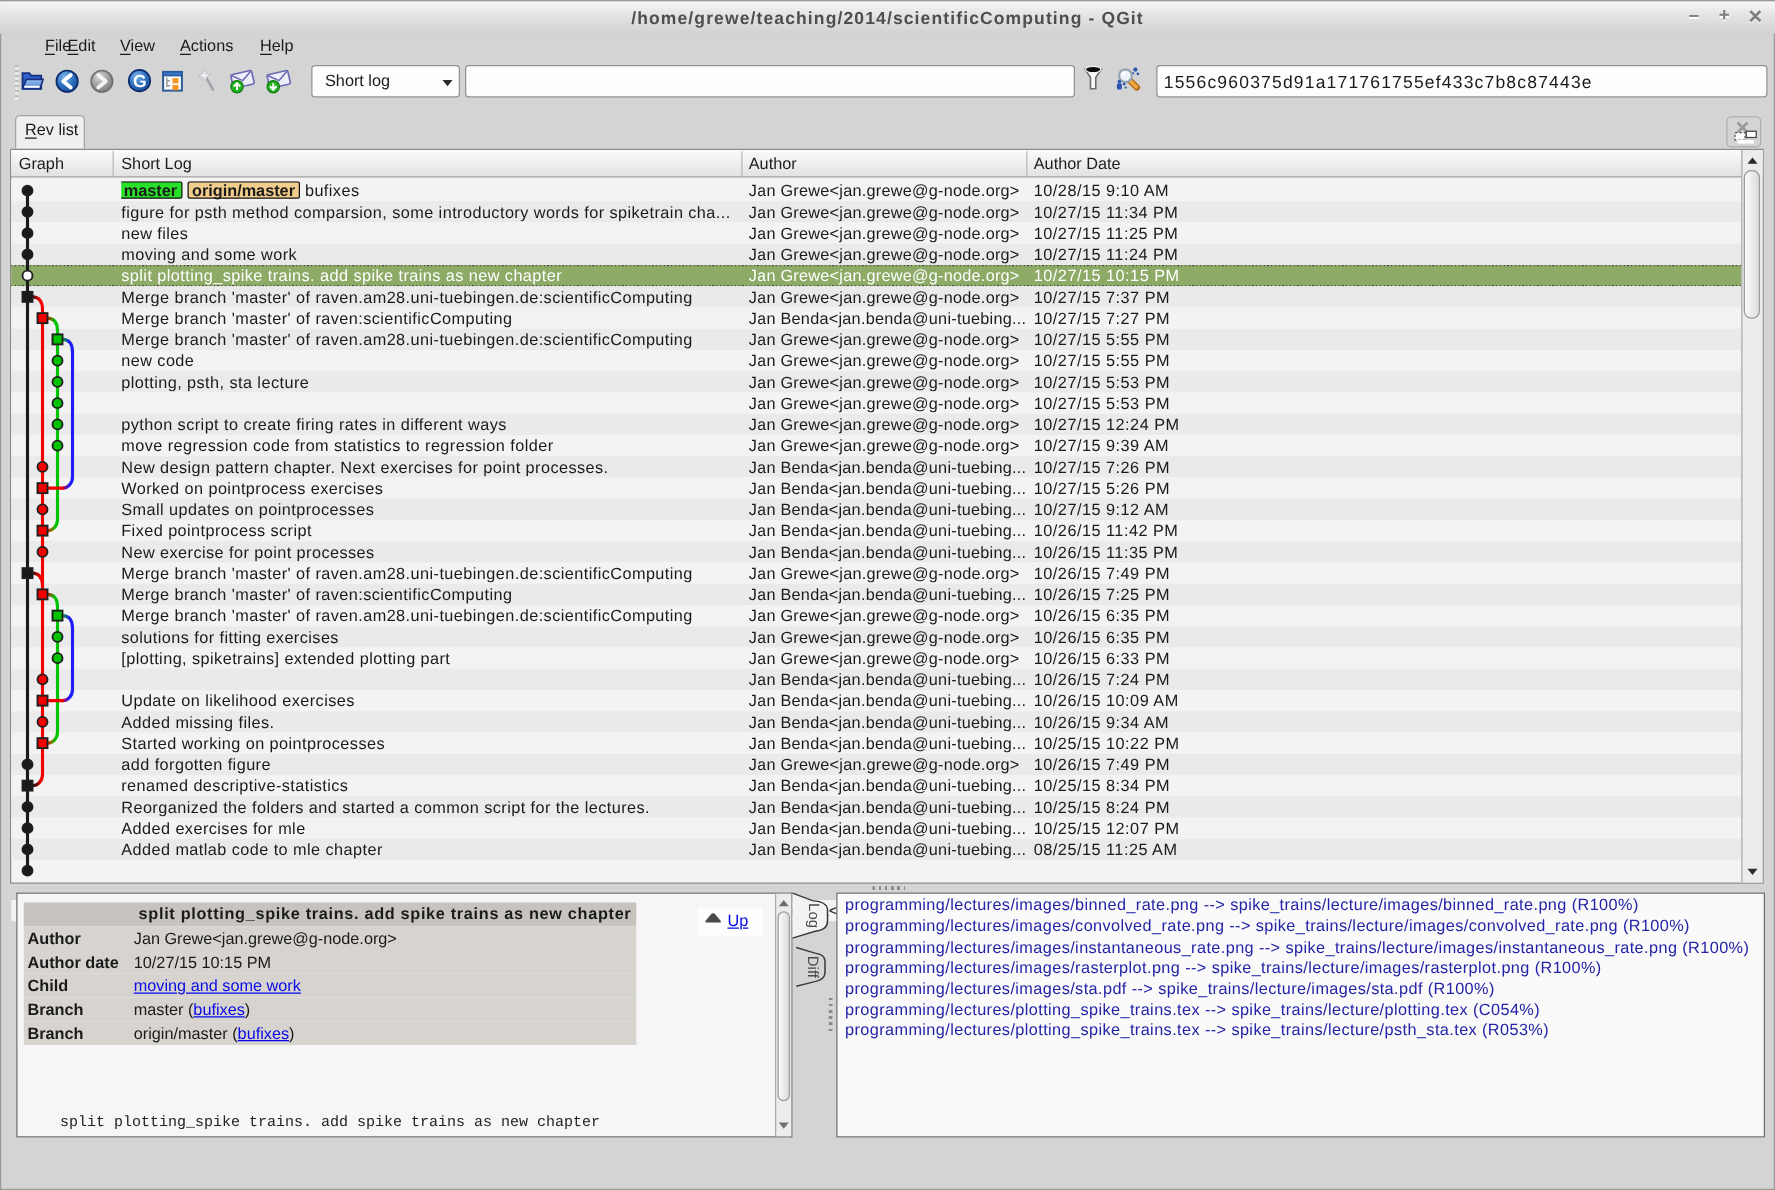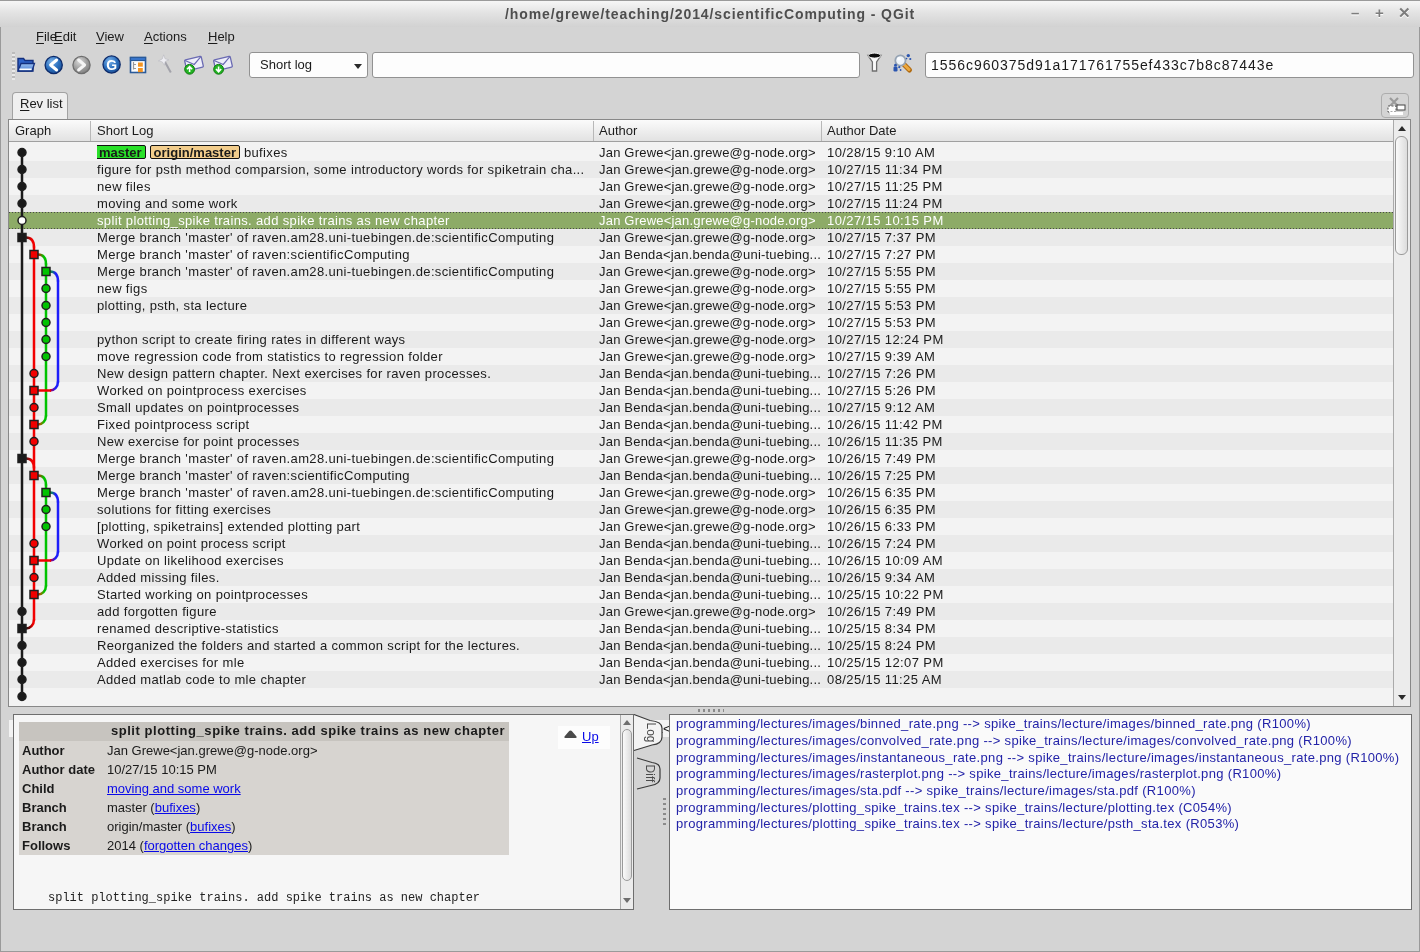--- a/index.html
+++ b/index.html
@@ -202,21 +202,21 @@
       <span class="log">Merge branch 'master' of raven:scientificComputing</span>
       <span class="auth">Jan Benda&lt;jan.benda@uni-tuebing...</span>
       <span class="date">10/27/15 7:27 PM</span>
     </div>
 <div class="abs row" style="top:143px;background:#eaeaea;">
       <span class="log">Merge branch 'master' of raven.am28.uni-tuebingen.de:scientificComputing</span>
       <span class="auth">Jan Grewe&lt;jan.grewe@g-node.org&gt;</span>
       <span class="date">10/27/15 5:55 PM</span>
     </div>
 <div class="abs row" style="top:160px;background:#f3f3f3;">
-      <span class="log">new figs</span>
+      <span class="log">new code</span>
       <span class="auth">Jan Grewe&lt;jan.grewe@g-node.org&gt;</span>
       <span class="date">10/27/15 5:55 PM</span>
     </div>
 <div class="abs row" style="top:177px;background:#eaeaea;">
       <span class="log">plotting, psth, sta lecture</span>
       <span class="auth">Jan Grewe&lt;jan.grewe@g-node.org&gt;</span>
       <span class="date">10/27/15 5:53 PM</span>
     </div>
 <div class="abs row" style="top:194px;background:#f3f3f3;">
       <span class="auth">Jan Grewe&lt;jan.grewe@g-node.org&gt;</span>
@@ -226,21 +226,21 @@
       <span class="log">python script to create firing rates in different ways</span>
       <span class="auth">Jan Grewe&lt;jan.grewe@g-node.org&gt;</span>
       <span class="date">10/27/15 12:24 PM</span>
     </div>
 <div class="abs row" style="top:228px;background:#f3f3f3;">
       <span class="log">move regression code from statistics to regression folder</span>
       <span class="auth">Jan Grewe&lt;jan.grewe@g-node.org&gt;</span>
       <span class="date">10/27/15 9:39 AM</span>
     </div>
 <div class="abs row" style="top:245px;background:#eaeaea;">
-      <span class="log">New design pattern chapter. Next exercises for raven processes.</span>
+      <span class="log">New design pattern chapter. Next exercises for point processes.</span>
       <span class="auth">Jan Benda&lt;jan.benda@uni-tuebing...</span>
       <span class="date">10/27/15 7:26 PM</span>
     </div>
 <div class="abs row" style="top:262px;background:#f3f3f3;">
       <span class="log">Worked on pointprocess exercises</span>
       <span class="auth">Jan Benda&lt;jan.benda@uni-tuebing...</span>
       <span class="date">10/27/15 5:26 PM</span>
     </div>
 <div class="abs row" style="top:279px;background:#eaeaea;">
       <span class="log">Small updates on pointprocesses</span>
@@ -276,21 +276,20 @@
       <span class="log">solutions for fitting exercises</span>
       <span class="auth">Jan Grewe&lt;jan.grewe@g-node.org&gt;</span>
       <span class="date">10/26/15 6:35 PM</span>
     </div>
 <div class="abs row" style="top:398px;background:#f3f3f3;">
       <span class="log">[plotting, spiketrains] extended plotting part</span>
       <span class="auth">Jan Grewe&lt;jan.grewe@g-node.org&gt;</span>
       <span class="date">10/26/15 6:33 PM</span>
     </div>
 <div class="abs row" style="top:415px;background:#eaeaea;">
-      <span class="log">Worked on point process script</span>
       <span class="auth">Jan Benda&lt;jan.benda@uni-tuebing...</span>
       <span class="date">10/26/15 7:24 PM</span>
     </div>
 <div class="abs row" style="top:432px;background:#f3f3f3;">
       <span class="log">Update on likelihood exercises</span>
       <span class="auth">Jan Benda&lt;jan.benda@uni-tuebing...</span>
       <span class="date">10/26/15 10:09 AM</span>
     </div>
 <div class="abs row" style="top:449px;background:#eaeaea;">
       <span class="log">Added missing files.</span>
@@ -438,24 +437,20 @@
         <span class="val"><a>moving and some work</a></span>
       </div>
 <div class="inforow" style="position:relative;">
         <b>Branch</b>
         <span class="val">master (<a>bufixes</a>)</span>
       </div>
 <div class="inforow" style="position:relative;">
         <b>Branch</b>
         <span class="val">origin/master (<a>bufixes</a>)</span>
       </div>
-<div class="inforow" style="position:relative;">
-        <b>Follows</b>
-        <span class="val">2014 (<a>forgotten changes</a>)</span>
-      </div>
 </div>
 <div class="abs" style="left:544px;top:11px;width:52px;height:23px;background:#fdfdfd;">
 <svg class="abs" style="left:5px;top:4px;" width="15" height="9">
         <path d="M7.5 0.5 Q8.5 0.5 9 1.2 L13.5 6.5 Q14.2 8 12.5 8 L2.5 8 Q0.8 8 1.5 6.5 L6 1.2 Q6.5 0.5 7.5 0.5 Z" fill="#4a4a4a"></path>
       </svg>
 <a class="abs" style="left:24px;top:3px;">Up</a>
     </div>
 <div class="abs" id="mono">split plotting_spike trains. add spike trains as new chapter</div>
 <div class="abs sbv" style="left:606px;top:0;width:13px;height:194px;">
 <div class="abs arr up" style="left:2px;top:5px;"></div>

